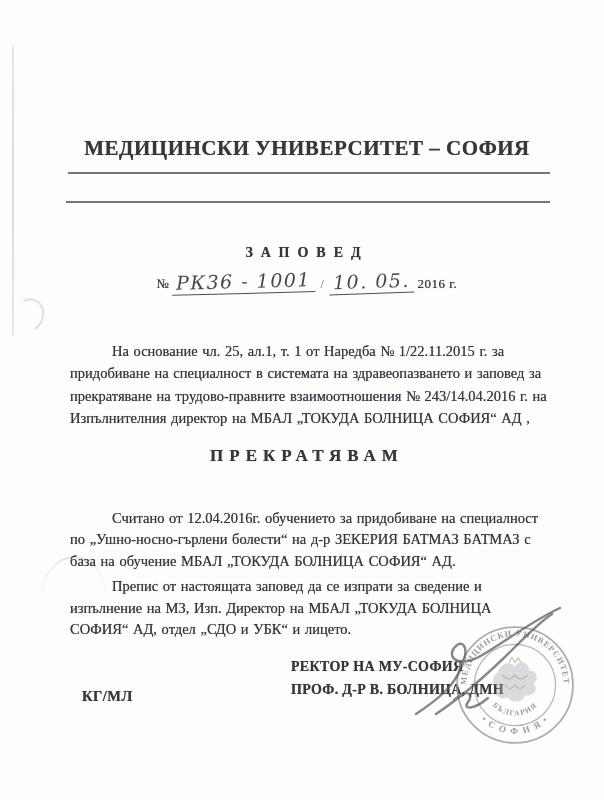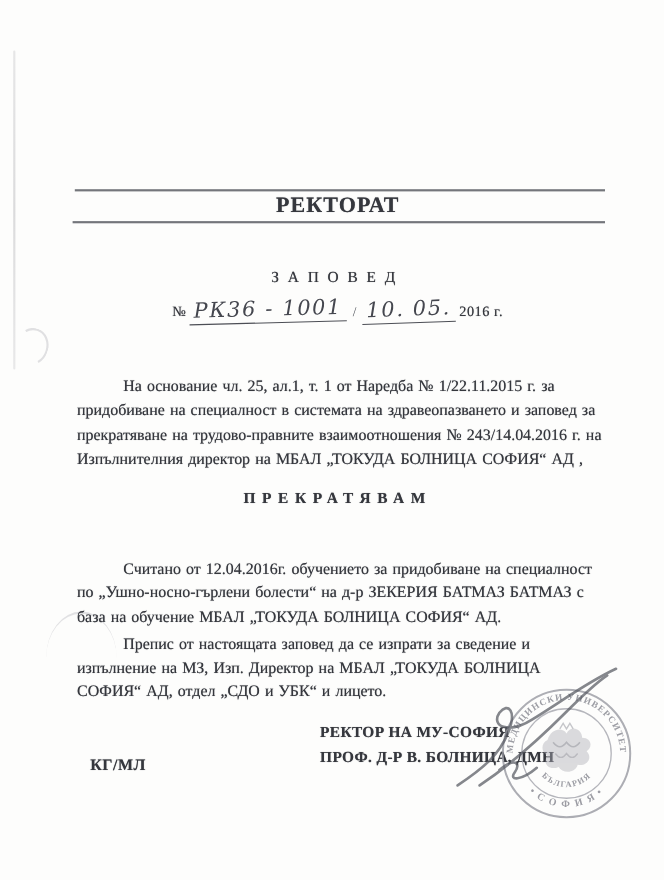--- a/index.html
+++ b/index.html
@@ -40,21 +40,21 @@
   .rule-1 { left:68px; top:172px; width:482px; }
   .rule-2 { left:66px; top:201px; width:484px; }
   .header-subtitle {
     position:absolute; left:62px; top:176px; width:490px;
     text-align:center; font-size:20px; font-weight:bold; letter-spacing:1px;
   }
 
   
   .order-heading {
     position:absolute; left:62px; top:245px; width:490px;
-    text-align:center; font-size:14px; font-weight:normal; letter-spacing:8px;
+    text-align:center; font-size:14px; font-weight:bold; letter-spacing:8px;
   }
   .number-line {
     position:absolute; left:62px; top:270px; width:490px;
     text-align:center; font-size:13px; white-space:nowrap;
   }
   .hw {
     display:inline-block;
     font-size:19px; font-style:italic; letter-spacing:1.5px;
     color:#45474f;
     border-bottom:1.6px solid #4c4e55;
@@ -68,21 +68,21 @@
 
   
   .para {
     position:absolute; left:70px; width:482px;
     font-size:14.5px; line-height:22.5px; text-indent:42px;
     word-spacing:1px; text-align:left;
   }
   .para-1 { top:325px; }
   .action-heading {
     position:absolute; left:62px; top:446px; width:490px;
-    text-align:center; font-size:14px; font-weight:bold; letter-spacing:6px;
+    text-align:center; font-size:17px; font-weight:bold; letter-spacing:6px;
   }
   .para-2 { top:493px; line-height:21.5px; }
   .para-3 { top:556px; line-height:21.5px;margin-top:20px; }
 
   
   .initials { position:absolute; left:82px; top:660px; font-size:14.5px; font-weight:bold; letter-spacing:.5px;margin-top:28px; }
   .rector-line { position:absolute; left:291px; font-size:14px; font-weight:bold; letter-spacing:.3px; white-space:nowrap; }
   .rector-title { top:659px; }
   .rector-name { top:682px; }
 
@@ -93,22 +93,22 @@
 </style>
 </head>
 <body>
 
 <div class="page">
 
   <div class="vline-artifact"></div>
   <div class="curve-artifact-1"></div>
   <div class="curve-artifact-2"></div>
 
+  <div class="header-title ink">МЕДИЦИНСКИ УНИВЕРСИТЕТ – СОФИЯ</div>
   <div class="rule rule-1"></div>
-  <div class="header-subtitle ink">РЕКТОРАТ</div>
   <div class="rule rule-2"></div>
 
   <div class="order-heading ink">ЗАПОВЕД</div>
   <div class="number-line">
     <span class="ink">№</span>
     <span class="hw">РК36 - 1001</span>
     <span class="slash">/</span>
     <span class="hw hw-date">10. 05.</span>
     <span class="year-typed ink">2016 г.</span>
   </div>

